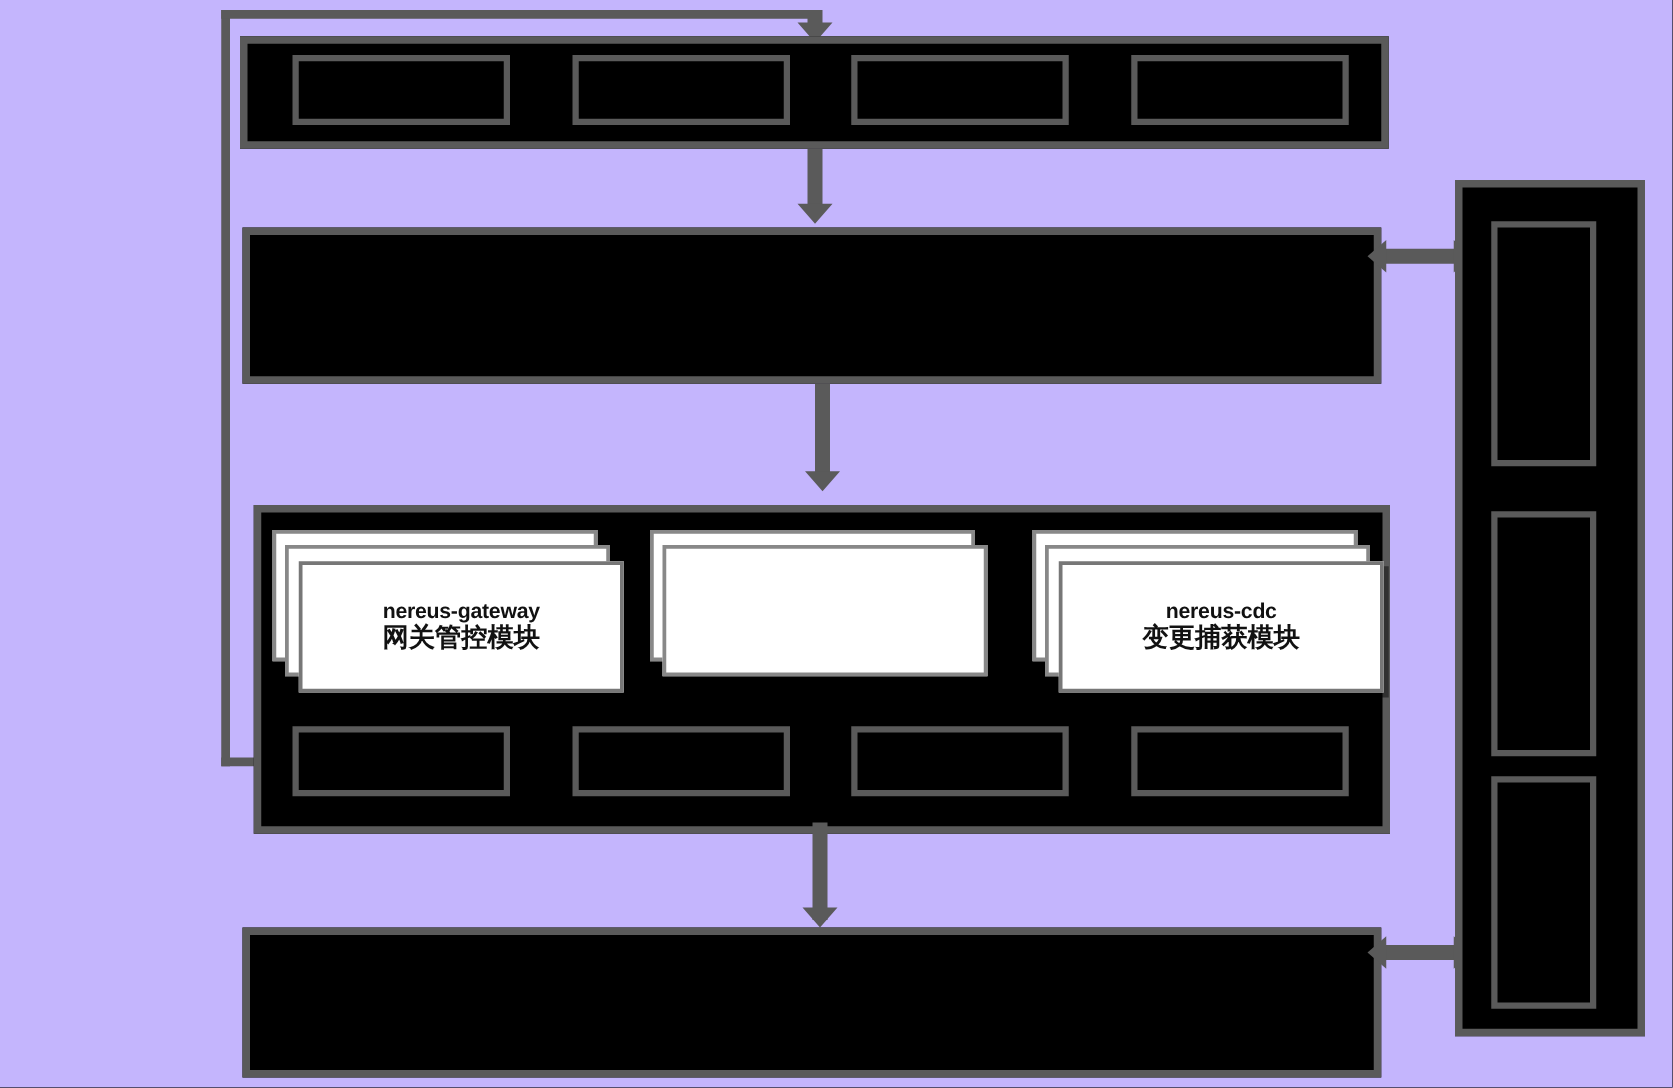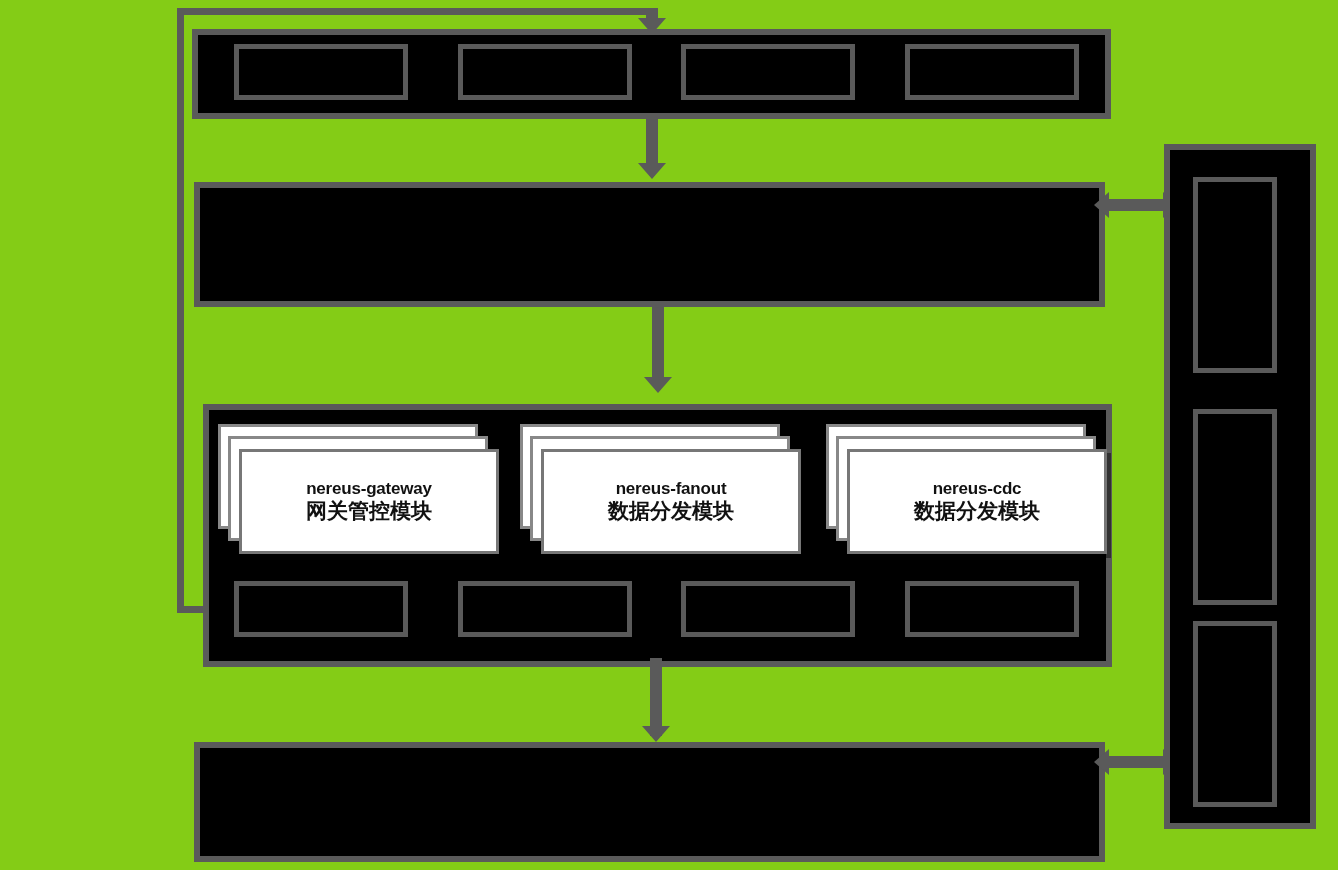--- a/index.html
+++ b/index.html
@@ -4,21 +4,21 @@
 <style>
   html, body {
     margin: 0;
     padding: 0;
     background: #000000;
   }
   #stage {
     position: relative;
     width: 1338px;
     height: 870px;
-    background: #84cc16;
+    background: #c4b5fd;
     font-family: "Liberation Sans", sans-serif;
     overflow: hidden;
   }
 
   
   .box {
     position: absolute;
     box-sizing: border-box;
     background: #000000;
     border: 5px solid #5a5a5a;
@@ -142,32 +142,28 @@
     <div class="sheet s2"></div>
     <div class="sheet s3">
       <div class="title">nereus-gateway</div>
       <div class="subtitle">网关管控模块</div>
     </div>
   </div>
 
   <div class="stack" style="left:520px; top:424px;">
     <div class="sheet s1"></div>
     <div class="sheet s2"></div>
-    <div class="sheet s3">
-      <div class="title">nereus-fanout</div>
-      <div class="subtitle">数据分发模块</div>
-    </div>
   </div>
 
   <div class="stack" style="left:826px; top:424px;">
     <div class="sheet s1"></div>
     <div class="sheet s2"></div>
     <div class="sheet s3">
       <div class="title">nereus-cdc</div>
-      <div class="subtitle">数据分发模块</div>
+      <div class="subtitle">变更捕获模块</div>
     </div>
   </div>
 
   <div class="box" style="left:234px; top:581px; width:174px; height:56px;"></div>
   <div class="box" style="left:458px; top:581px; width:174px; height:56px;"></div>
   <div class="box" style="left:681px; top:581px; width:174px; height:56px;"></div>
   <div class="box" style="left:905px; top:581px; width:174px; height:56px;"></div>
 
   <div class="conn-v" style="left:650px; top:658px; height:78px;"></div>
   <div class="arrow-down" style="left:642px; top:726px;"></div>

